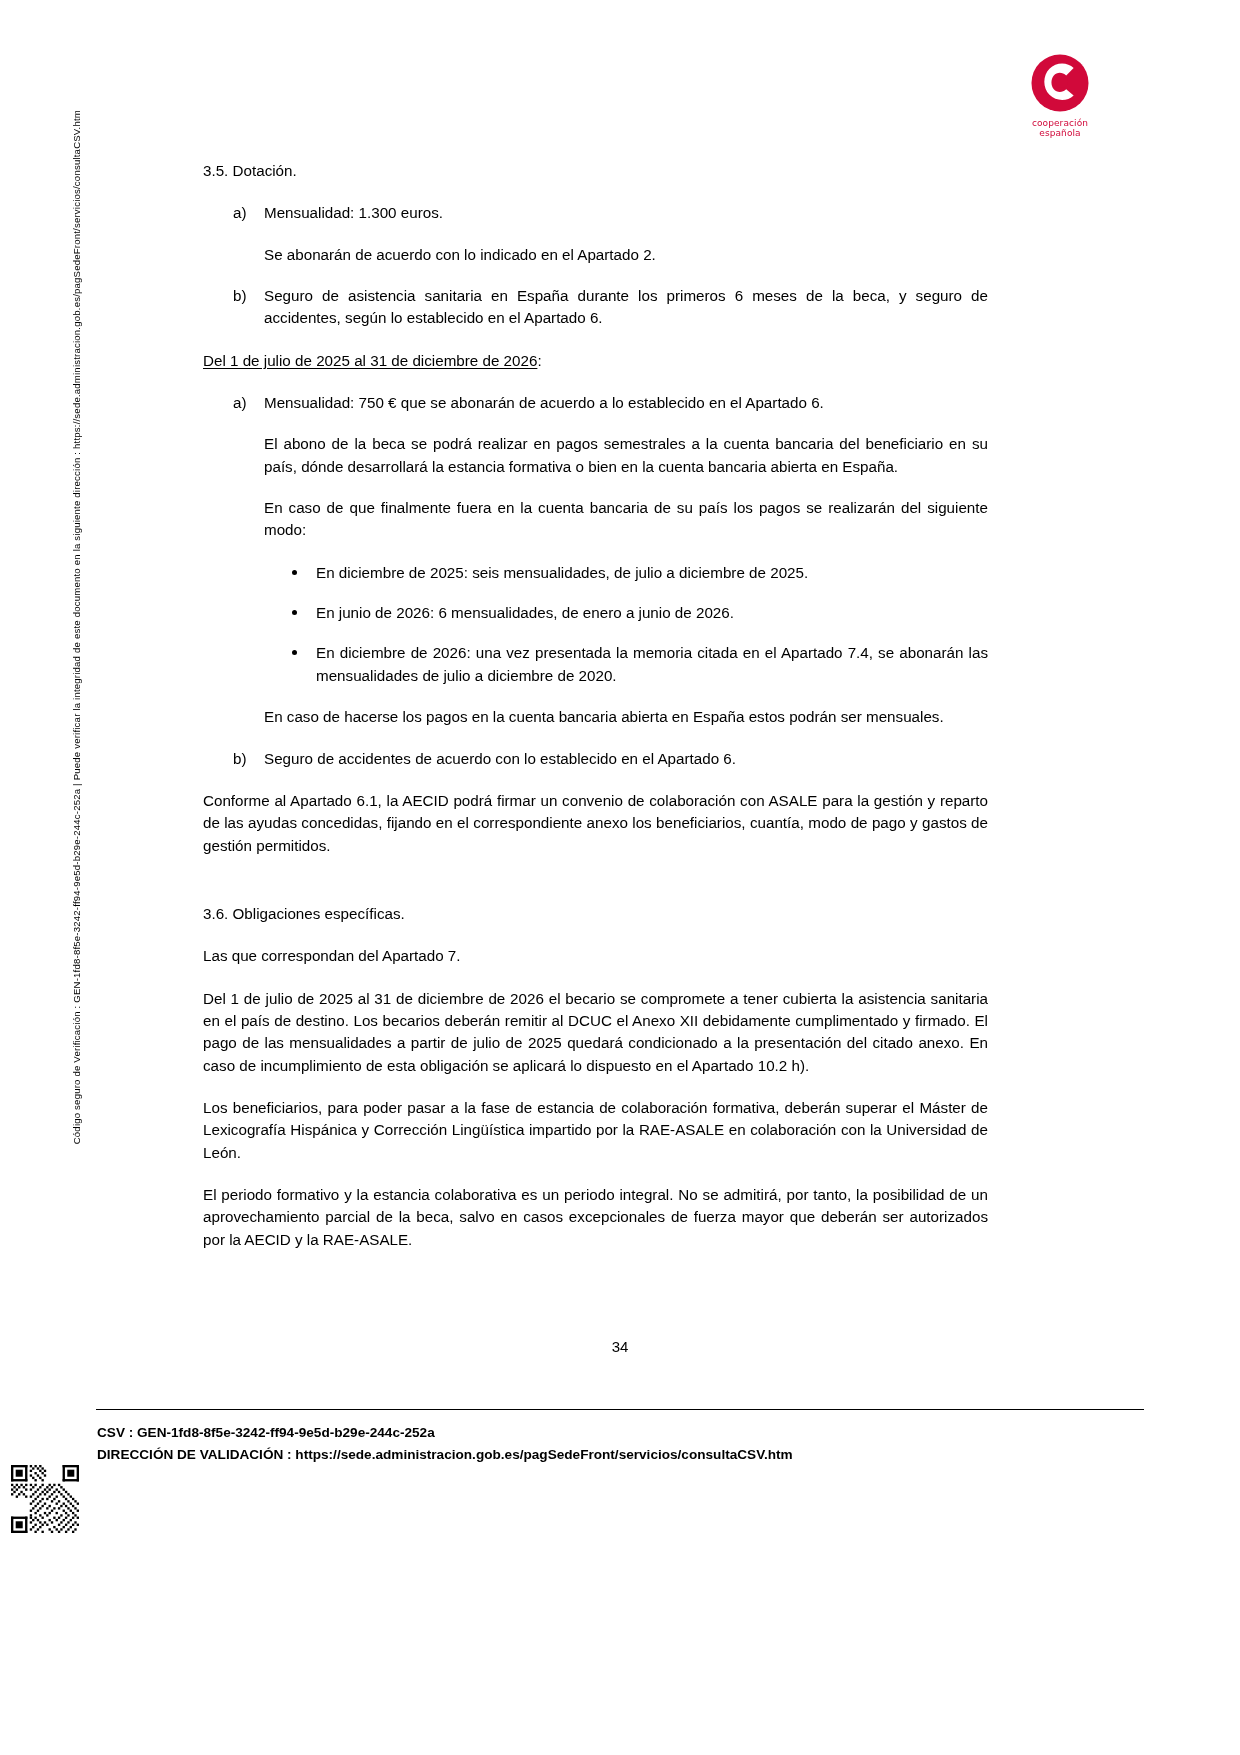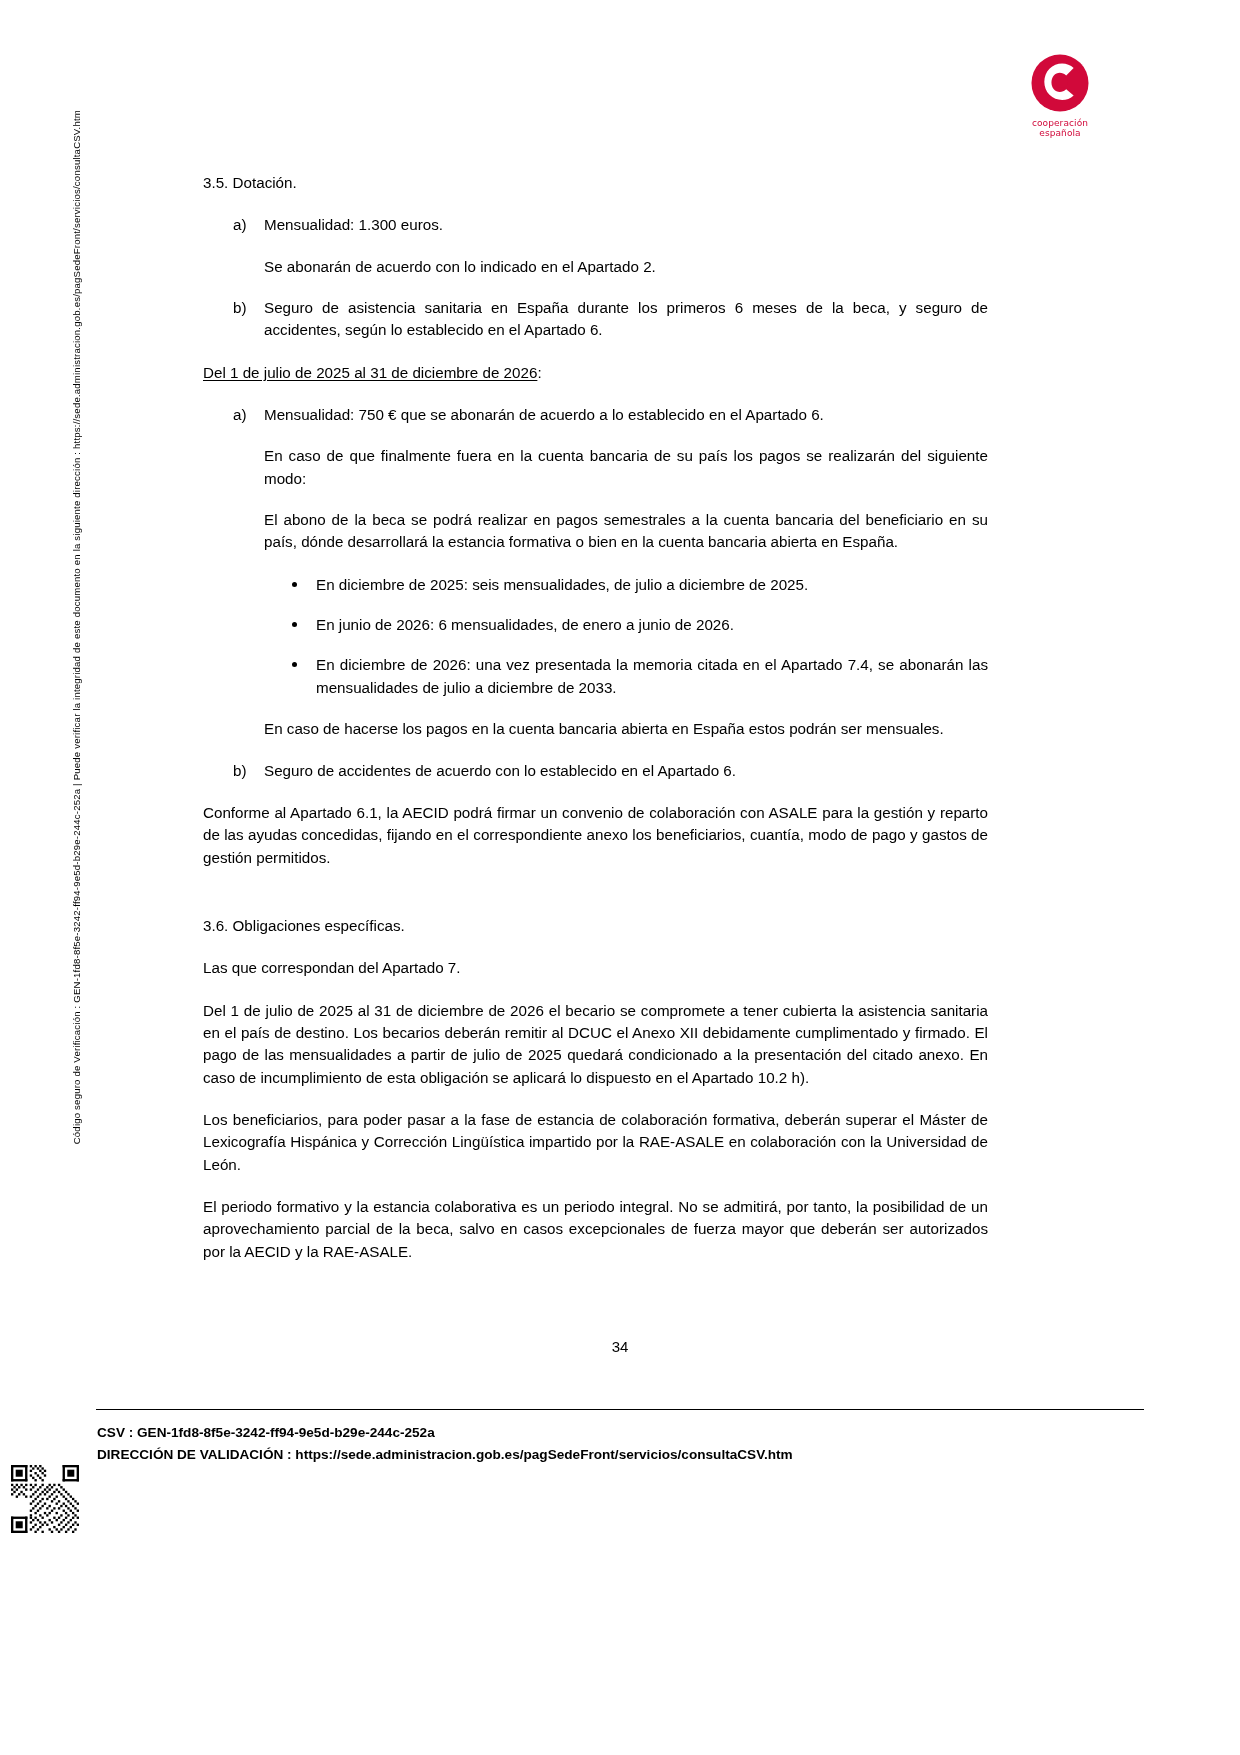--- a/index.html
+++ b/index.html
@@ -61,21 +61,21 @@
     line-height: 1.15;
     letter-spacing: 0.01em;
     font-family: "DejaVu Sans", sans-serif;
   }
   .logo-text .l2 { display: block; }
 
   
   .doc {
     position: absolute;
     left: 203px;
-    top: 172px;
+    top: 160px;
     width: 785px;
     font-size: 15.2px;
     line-height: 1.47;
   }
   .doc p {
     margin: 0 0 20px 0;
     text-align: justify;
   }
   .plain { text-align: left !important; }
   .heading-ul {
@@ -210,35 +210,35 @@
       </li>
     </ul>
 
     <p class="plain"><span class="heading-ul">Del 1 de julio de 2025 al 31 de diciembre de 2026</span><span>:</span></p>
 
     <ul class="alist">
       <li>
         <span class="marker">a)</span>
         <span>Mensualidad: 750 € que se abonarán de acuerdo a lo establecido en el Apartado 6.</span>
 
+        <div class="sub">El abono de la beca se podrá realizar en pagos semestrales a la cuenta bancaria del beneficiario en su país, dónde desarrollará la estancia formativa o bien en la cuenta bancaria abierta en España.</div>
         <div class="sub">En caso de que finalmente fuera en la cuenta bancaria de su país los pagos se realizarán del siguiente modo:</div>
-        <div class="sub">El abono de la beca se podrá realizar en pagos semestrales a la cuenta bancaria del beneficiario en su país, dónde desarrollará la estancia formativa o bien en la cuenta bancaria abierta en España.</div>
 
         <ul class="blist">
           <li>
             <span class="bullet"></span>
             <span>En diciembre de 2025: seis mensualidades, de julio a diciembre de 2025.</span>
           </li>
           <li>
             <span class="bullet"></span>
             <span>En junio de 2026: 6 mensualidades, de enero a junio de 2026.</span>
           </li>
           <li>
             <span class="bullet"></span>
-            <span>En diciembre de 2026: una vez presentada la memoria citada en el Apartado 7.4, se abonarán las mensualidades de julio a diciembre de 2033.</span>
+            <span>En diciembre de 2026: una vez presentada la memoria citada en el Apartado 7.4, se abonarán las mensualidades de julio a diciembre de 2020.</span>
           </li>
         </ul>
 
         <div class="sub" style="margin-top:12px">En caso de hacerse los pagos en la cuenta bancaria abierta en España estos podrán ser mensuales.</div>
       </li>
       <li>
         <span class="marker">b)</span>
         <span>Seguro de accidentes de acuerdo con lo establecido en el Apartado 6.</span>
       </li>
     </ul>

